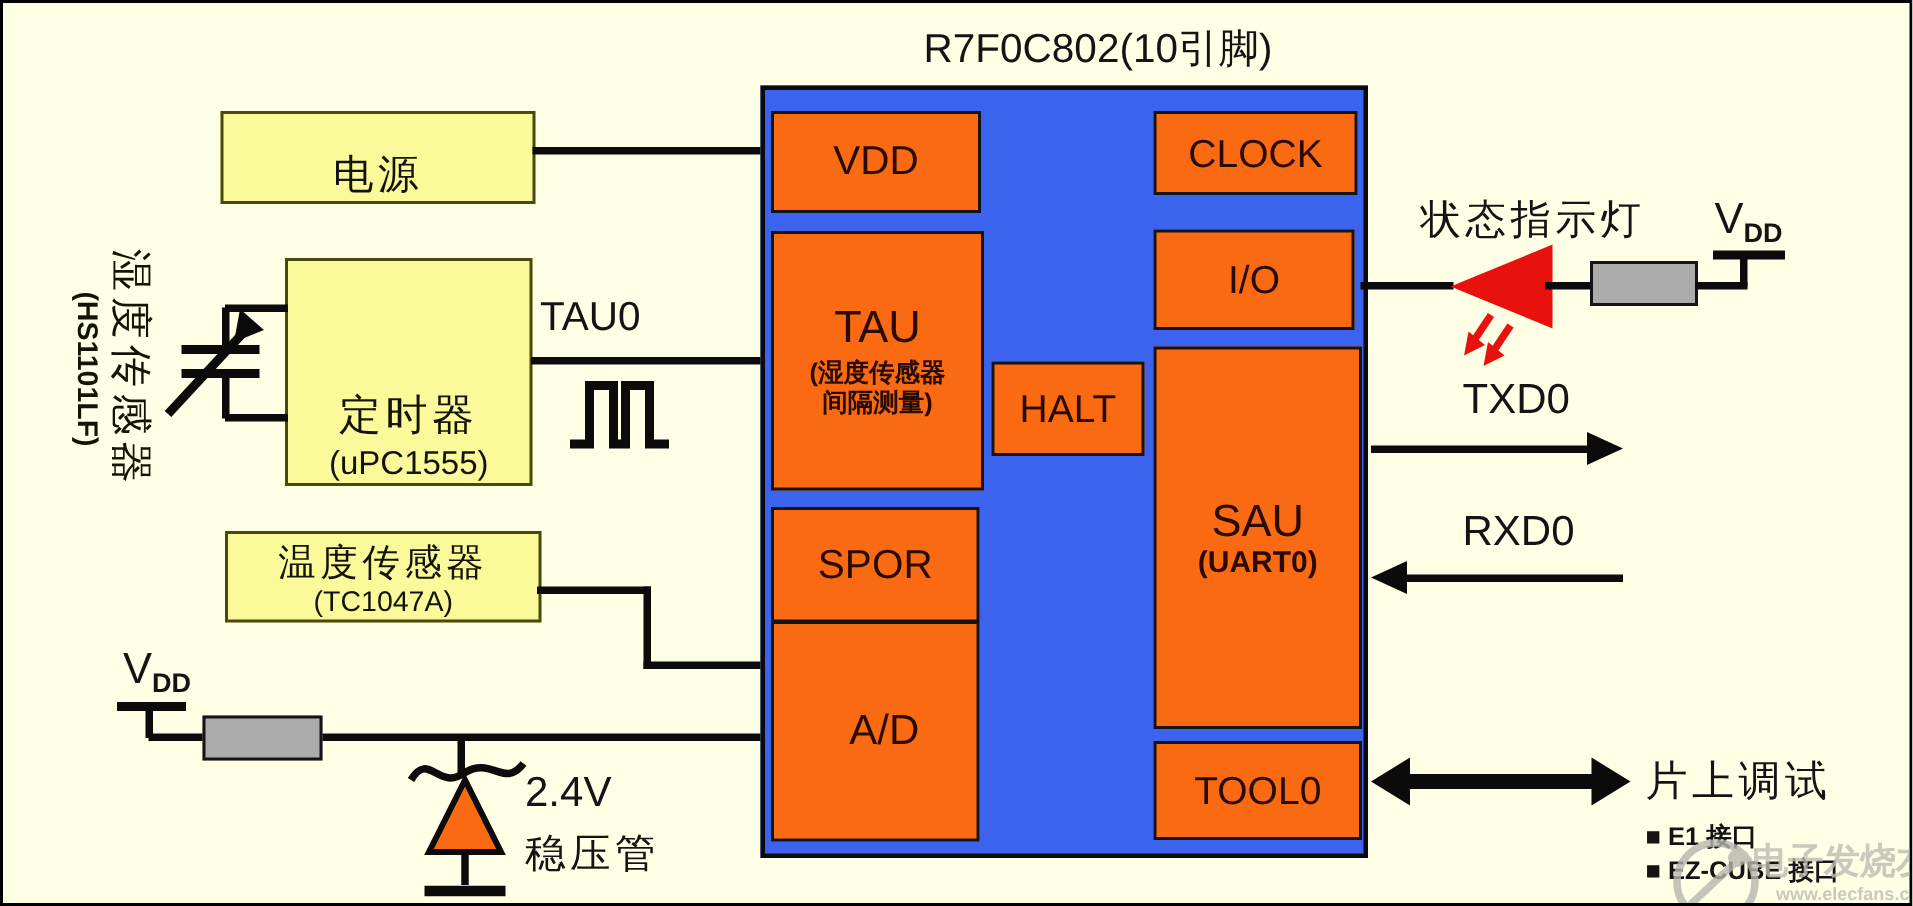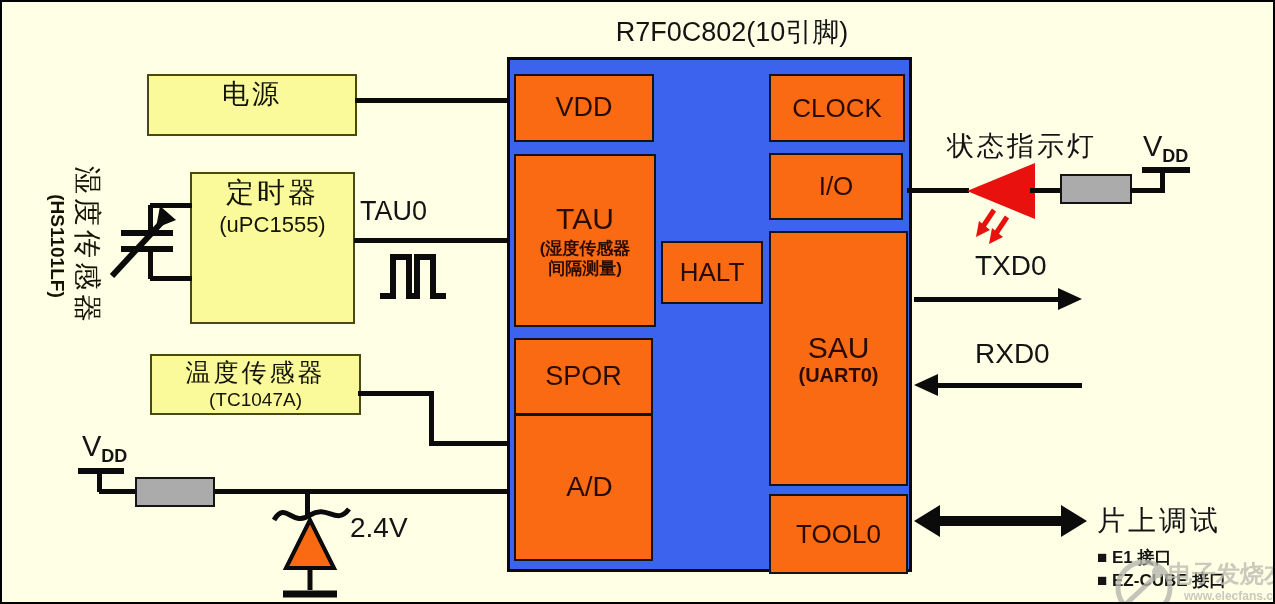--- a/index.html
+++ b/index.html
@@ -16,21 +16,21 @@
   .title { font-size:27px; text-align:center; color:#141414; }
   .bluebox { position:absolute; background:#3B63EE; border:3px solid #0a0a0a; }
   .block {
     position:absolute; background:#F96A12; border:2px solid #141414;
     color:#2a0b00; display:flex; flex-direction:column;
     align-items:center; justify-content:center; text-align:center;
     font-size:26px; line-height:1.1;
   }
   .ybox {
     position:absolute; background:#FAFA9B; border:2px solid #4a4a10;
-    display:flex; flex-direction:column; align-items:center; justify-content:flex-start;
+    display:flex; flex-direction:column; align-items:center; justify-content:flex-end;
     text-align:center; color:#141405;
   }
   .cn { letter-spacing:3px; }
   .subline { font-size:20px; letter-spacing:0; }
   .blk-sub { font-size:17px; font-weight:bold; line-height:1.2; letter-spacing:0; }
   .rot90 { transform:rotate(90deg); text-align:center; }
   .vddtxt { font-size:29px; color:#141414; }
   .vddtxt .sub { font-size:18px; font-weight:bold; vertical-align:-6px; }
   .arrow-right { position:absolute; width:0; height:0;
     border-top:11px solid transparent; border-bottom:11px solid transparent;
@@ -73,34 +73,34 @@
   </div>
 
   <div class="block" style="left:512px; top:412px; width:139px; height:147px; font-size:28px;padding-left:12px;">
     <span>A/D</span>
   </div>
 
   <div class="block" style="left:659px; top:239px; width:102px; height:63px;">
     <span>HALT</span>
   </div>
 
-  <div class="block" style="left:767px; top:72px; width:136px; height:68px;">
+  <div class="block" style="left:767px; top:72px; width:136px; height:56px;">
     <span>CLOCK</span>
   </div>
 
   <div class="block" style="left:767px; top:151px; width:134px; height:67px;">
     <span>I/O</span>
   </div>
 
   <div class="block" style="left:767px; top:229px; width:139px; height:255px;">
     <span style="font-size:30px;">SAU</span>
     <span style="font-size:20px; font-weight:bold;">(UART0)</span>
   </div>
 
-  <div class="block" style="left:767px; top:492px; width:139px; height:80px;">
+  <div class="block" style="left:767px; top:492px; width:139px; height:66px;">
     <span>TOOL0</span>
   </div>
 
   <div class="ybox" style="left:145px; top:72px; width:210px; height:62px; font-size:27px;">
     <span class="cn">电源</span>
   </div>
 
   <div class="ybox" style="left:188px; top:170px; width:165px; height:152px;">
     <span class="cn" style="font-size:28px;">定时器</span>
     <span class="subline" style="font-size:22px;">(uPC1555)</span>
@@ -146,20 +146,21 @@
   <div class="resistor" style="left:133px; top:475px; width:80px; height:30px;"></div>
 
   <div class="wire" style="left:303px; top:490px; width:5px; height:25px;"></div>
   <svg class="abs" style="left:268px; top:498px;" width="84" height="102" viewBox="0 0 84 102">
     <path d="M4,20 C16,0 22,28 40,15 C58,4 66,26 79,9" fill="none" stroke="#0b0b0b" stroke-width="5"></path>
     <polygon points="40,20 16,68 64,68" fill="#F96A12" stroke="#0b0b0b" stroke-width="4"></polygon>
     <line x1="40" y1="68" x2="40" y2="90" stroke="#0b0b0b" stroke-width="5"></line>
     <line x1="13" y1="94" x2="67" y2="94" stroke="#0b0b0b" stroke-width="7"></line>
   </svg>
   <div class="lbl" style="left:348px; top:510px; font-size:28px;">2.4V</div>
+  <div class="lbl" style="left:348px; top:549px; letter-spacing:3px;">稳压管</div>
 
   <div class="lbl cn" style="left:945px; top:126px;">状态指示灯</div>
   <div class="wire" style="left:905px; top:186px; width:62px; height:5px;"></div>
   <svg class="abs" style="left:958px; top:160px;" width="85" height="95" viewBox="0 0 85 95">
     <polygon points="7,29 75,1 75,57" fill="#E8110D"></polygon>
     <line x1="34" y1="48" x2="22" y2="66" stroke="#E8110D" stroke-width="5"></line>
     <polygon points="16,75 19,59 30,68" fill="#E8110D"></polygon>
     <line x1="47" y1="55" x2="35" y2="73" stroke="#E8110D" stroke-width="5"></line>
     <polygon points="29,82 32,66 43,75" fill="#E8110D"></polygon>
   </svg>

